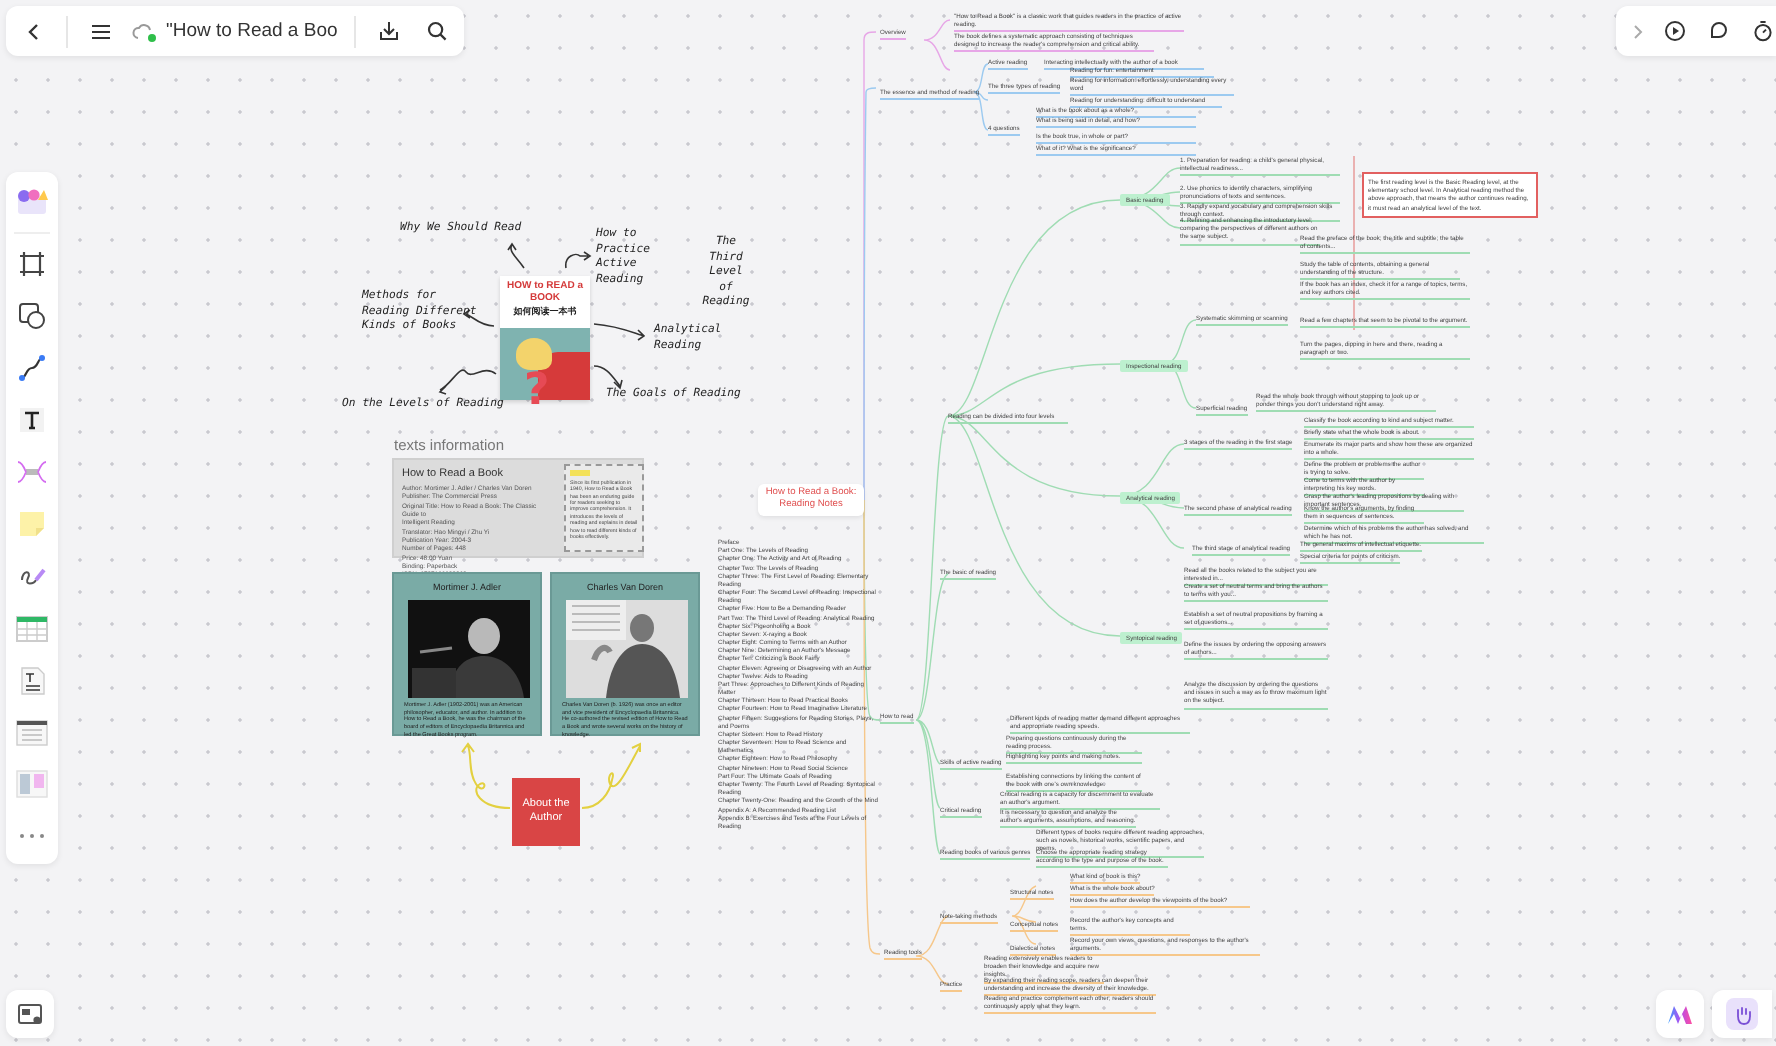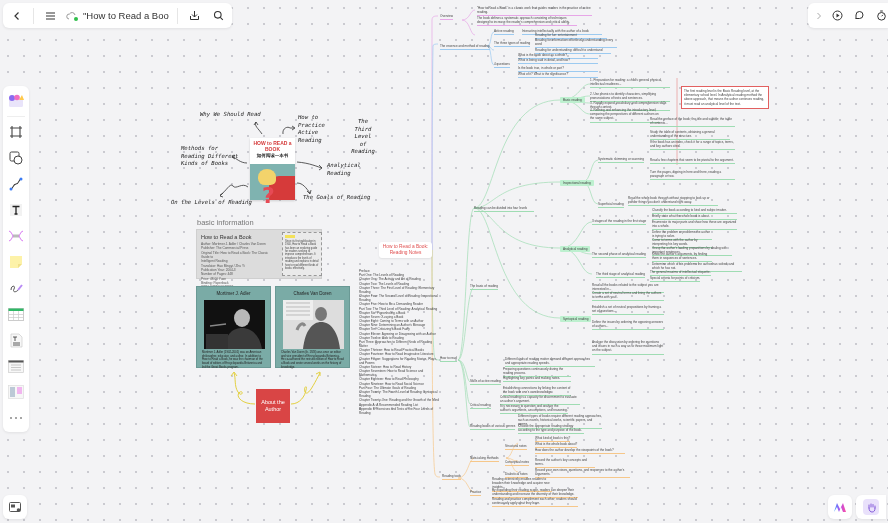--- a/index.html
+++ b/index.html
@@ -300,21 +300,21 @@
   <div class="book-cover">
     <div class="t1">HOW to READ a BOOK</div>
     <div class="t2">如何阅读一本书</div>
     <div class="art">
       <div class="shirt"></div>
       <div class="hair"></div>
     </div>
   </div>
   <div class="qmark">?</div>
 
-  <div class="section-label" style="left:197px;top:218px;">basic information</div>
+  <div class="section-label" style="left:197px;top:218px;">texts information</div>
   <div class="info-card">
     <div class="title">How to Read a Book</div>
     <div class="lines">
       <div>Author: Mortimer J. Adler / Charles Van Doren</div>
       <div>Publisher: The Commercial Press</div>
       <div>Original Title: How to Read a Book: The Classic Guide to</div>
       <div>Intelligent Reading</div>
       <div>Translator: Hao Mingyi / Zhu Yi</div>
       <div>Publication Year: 2004-3</div>
       <div>Number of Pages: 448</div>

